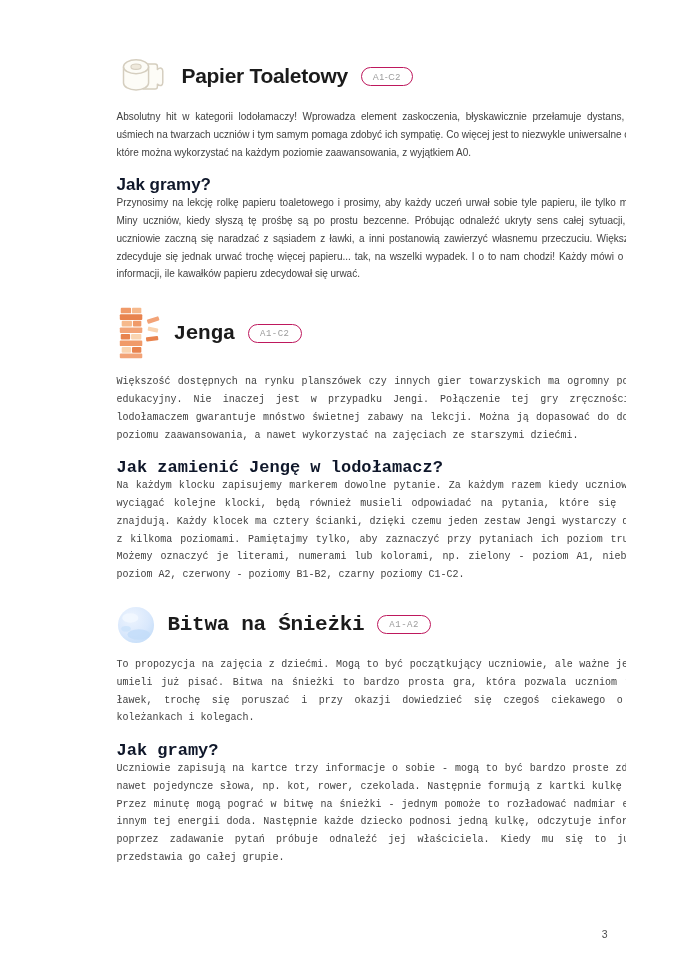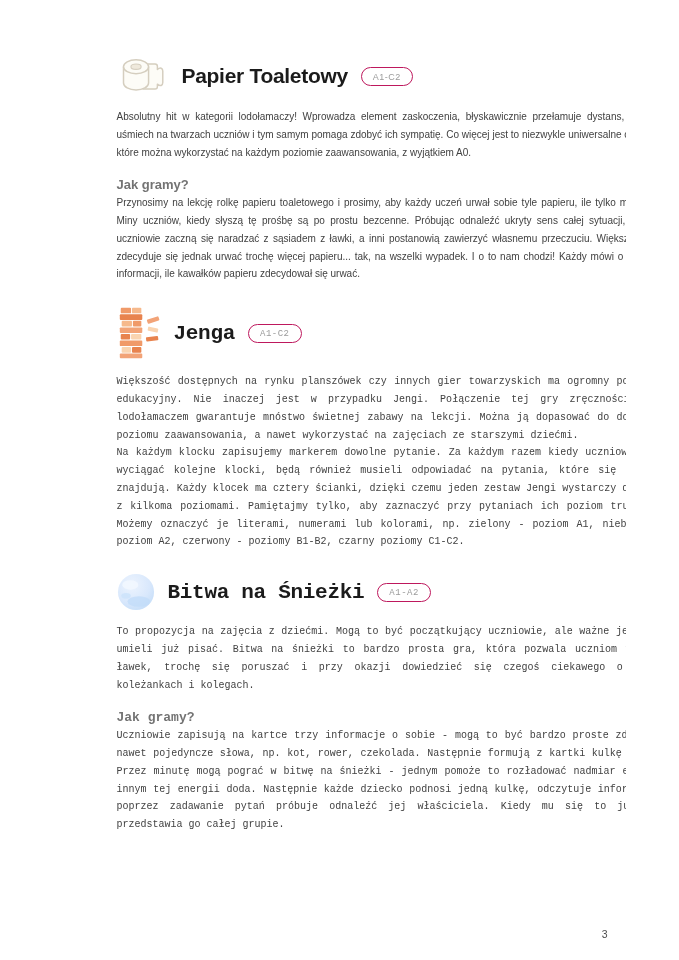--- a/index.html
+++ b/index.html
@@ -46,24 +46,24 @@
     white-space: nowrap;
   }
   .para {
     font-size: 10px;
     line-height: 17.8px;
     text-align: justify;
     color: #414141;
   }
   .sub-heading {
     margin-top: 15px;
-    font-size: 13px;
+    font-size: 17px;
     line-height: 17.8px;
     font-weight: 700;
-    color: #737373;
+    color: #0f172a;
   }
   .page-number {
     position: absolute;
     right: 18px;
     bottom: 20px;
     font-size: 10.5px;
     color: #4d4d4d;
   }
 </style>
 </head>
@@ -110,20 +110,21 @@
             </g>
             <rect x="32" y="13" width="13" height="4.6" rx="1" fill="#f2a377" transform="rotate(-18 38 15)"></rect>
             <rect x="33" y="23" width="11" height="4.6" rx="1" fill="#fad4b0" transform="rotate(12 38 25)"></rect>
             <rect x="31" y="33" width="13" height="4.6" rx="1" fill="#e8834e" transform="rotate(-7 37 35)"></rect>
           </svg>
         </span>
         <h2 class="game-title">Jenga</h2>
         <span class="level-badge">A1-C2</span>
       </div>
       <p class="para">Większość dostępnych na rynku planszówek czy innych gier towarzyskich ma ogromny potencjał edukacyjny. Nie inaczej jest w przypadku Jengi. Połączenie tej gry zręcznościowej z lodołamaczem gwarantuje mnóstwo świetnej zabawy na lekcji. Można ją dopasować do dowolnego poziomu zaawansowania, a nawet wykorzystać na zajęciach ze starszymi dziećmi.</p>
+      <h3 class="sub-heading">Jak zamienić Jengę w lodołamacz?</h3>
       <p class="para">Na każdym klocku zapisujemy markerem dowolne pytanie. Za każdym razem kiedy uczniowie będą wyciągać kolejne klocki, będą również musieli odpowiadać na pytania, które się na nich znajdują. Każdy klocek ma cztery ścianki, dzięki czemu jeden zestaw Jengi wystarczy do pracy z kilkoma poziomami. Pamiętajmy tylko, aby zaznaczyć przy pytaniach ich poziom trudności. Możemy oznaczyć je literami, numerami lub kolorami, np. zielony - poziom A1, niebieski - poziom A2, czerwony - poziomy B1-B2, czarny poziomy C1-C2.</p>
     </section>
 
     <section class="game">
       <div class="game-header">
         <span class="icon">
           <svg width="38" height="38" viewBox="0 0 40 40" aria-hidden="true">
             <defs>
               <radialGradient id="snowGrad" cx="0.38" cy="0.3" r="0.9">
                 <stop offset="0" stop-color="#edf4fe"></stop>

